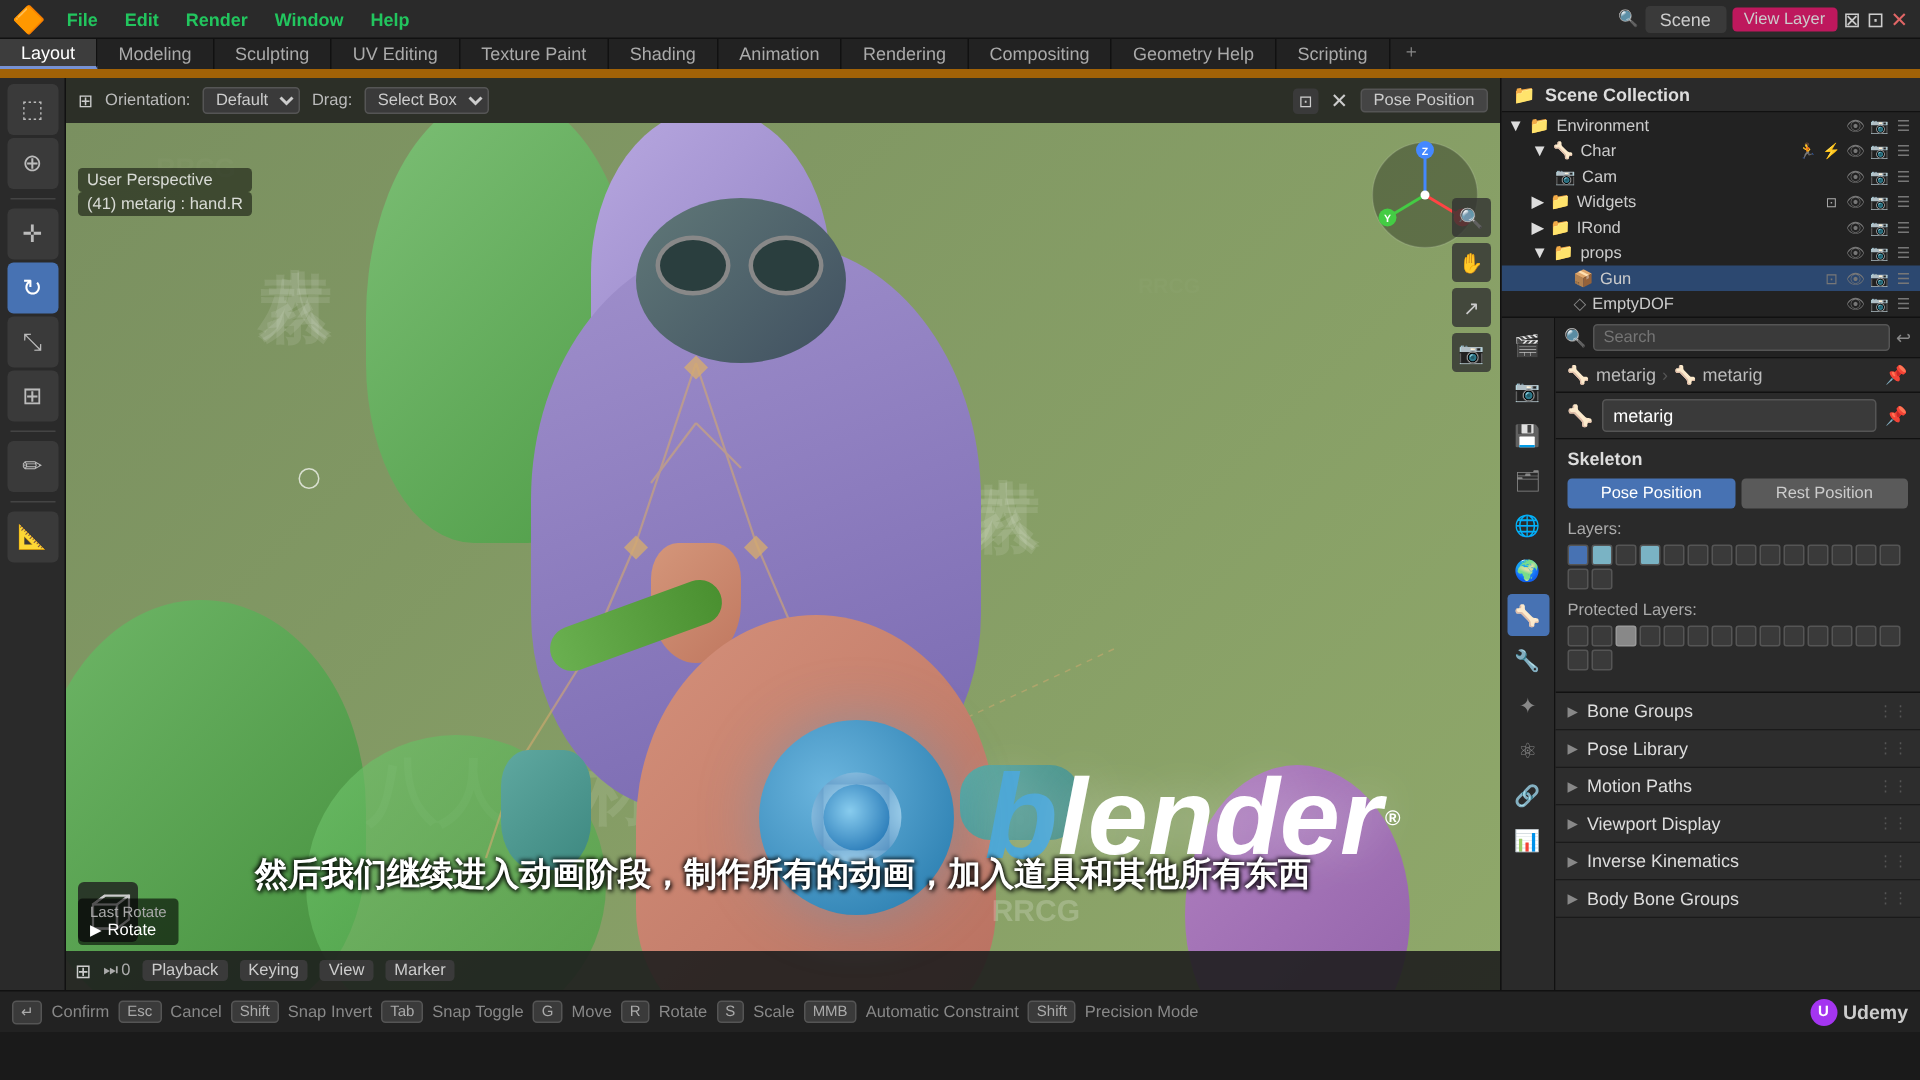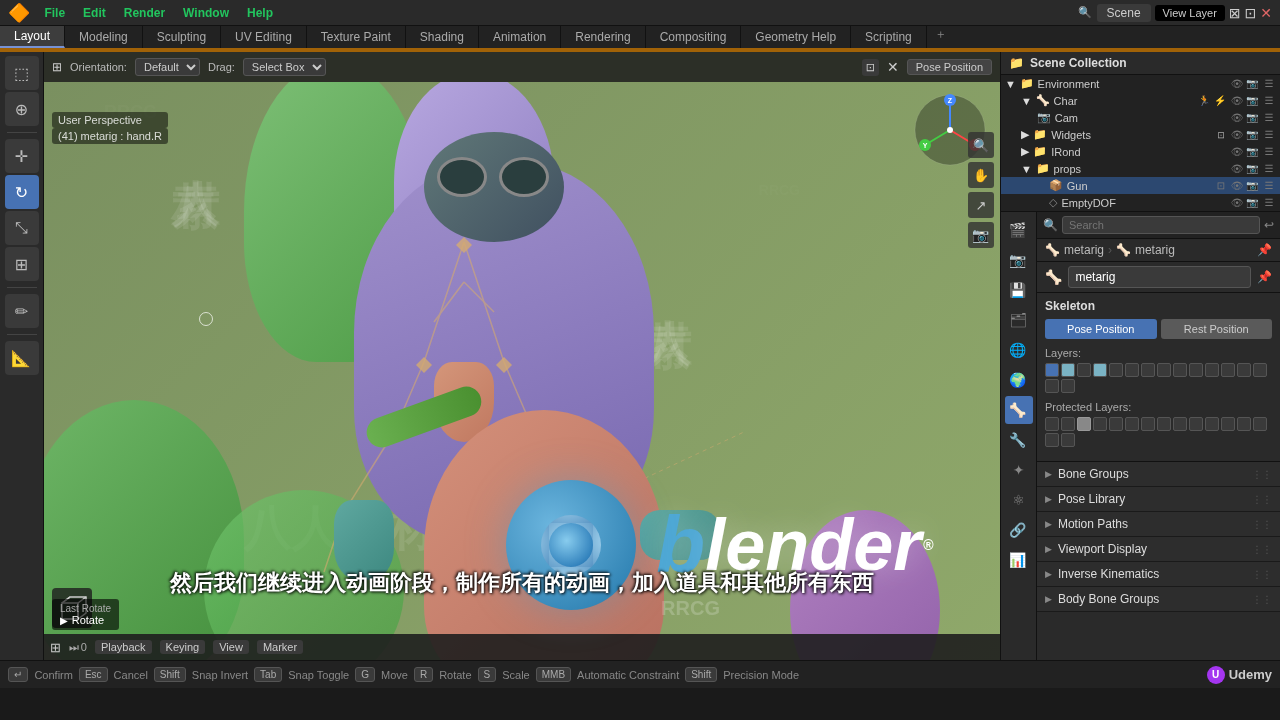--- a/index.html
+++ b/index.html
@@ -28,21 +28,21 @@
     .menu-right { display: flex; align-items: center; gap: 4px; }
     .menu-scene-name { background: #3a3a3a; padding: 2px 10px; border-radius: 3px; font-size: 12px; }
 
     
     #workspace-tabs {
       width: 100%;
       height: 26px;
       background: #222;
       display: flex;
       align-items: stretch;
-      border-bottom: 4px solid #a16207;
+      border-bottom: 6px solid #a16207;
     }
     .ws-tab {
       padding: 0 14px;
       display: flex;
       align-items: center;
       font-size: 12px;
       color: #aaa;
       cursor: pointer;
       border-right: 1px solid #111;
     }
@@ -487,21 +487,21 @@
   <span style="font-size:18px; margin-right:4px;">🔶</span>
   <span class="menu-item">File</span>
   <span class="menu-item">Edit</span>
   <span class="menu-item">Render</span>
   <span class="menu-item">Window</span>
   <span class="menu-item">Help</span>
   <div class="menu-spacer"></div>
   <div class="menu-right">
     <span style="font-size:11px; color:#888;">🔍</span>
     <span class="menu-scene-name">Scene</span>
-    <span style="font-size:11px; background:#000000; padding:2px 8px; border-radius:3px;">View Layer</span>
+    <span style="font-size:11px; background:#be185d; padding:2px 8px; border-radius:3px;">View Layer</span>
     <span style="font-size:14px; cursor:pointer;">⊠</span>
     <span style="font-size:14px; cursor:pointer;">⊡</span>
     <span style="font-size:14px; cursor:pointer; color:#e06666;">✕</span>
   </div>
 </div>
 
 <div id="workspace-tabs">
   <div class="ws-tab active">Layout</div>
   <div class="ws-tab">Modeling</div>
   <div class="ws-tab">Sculpting</div>

